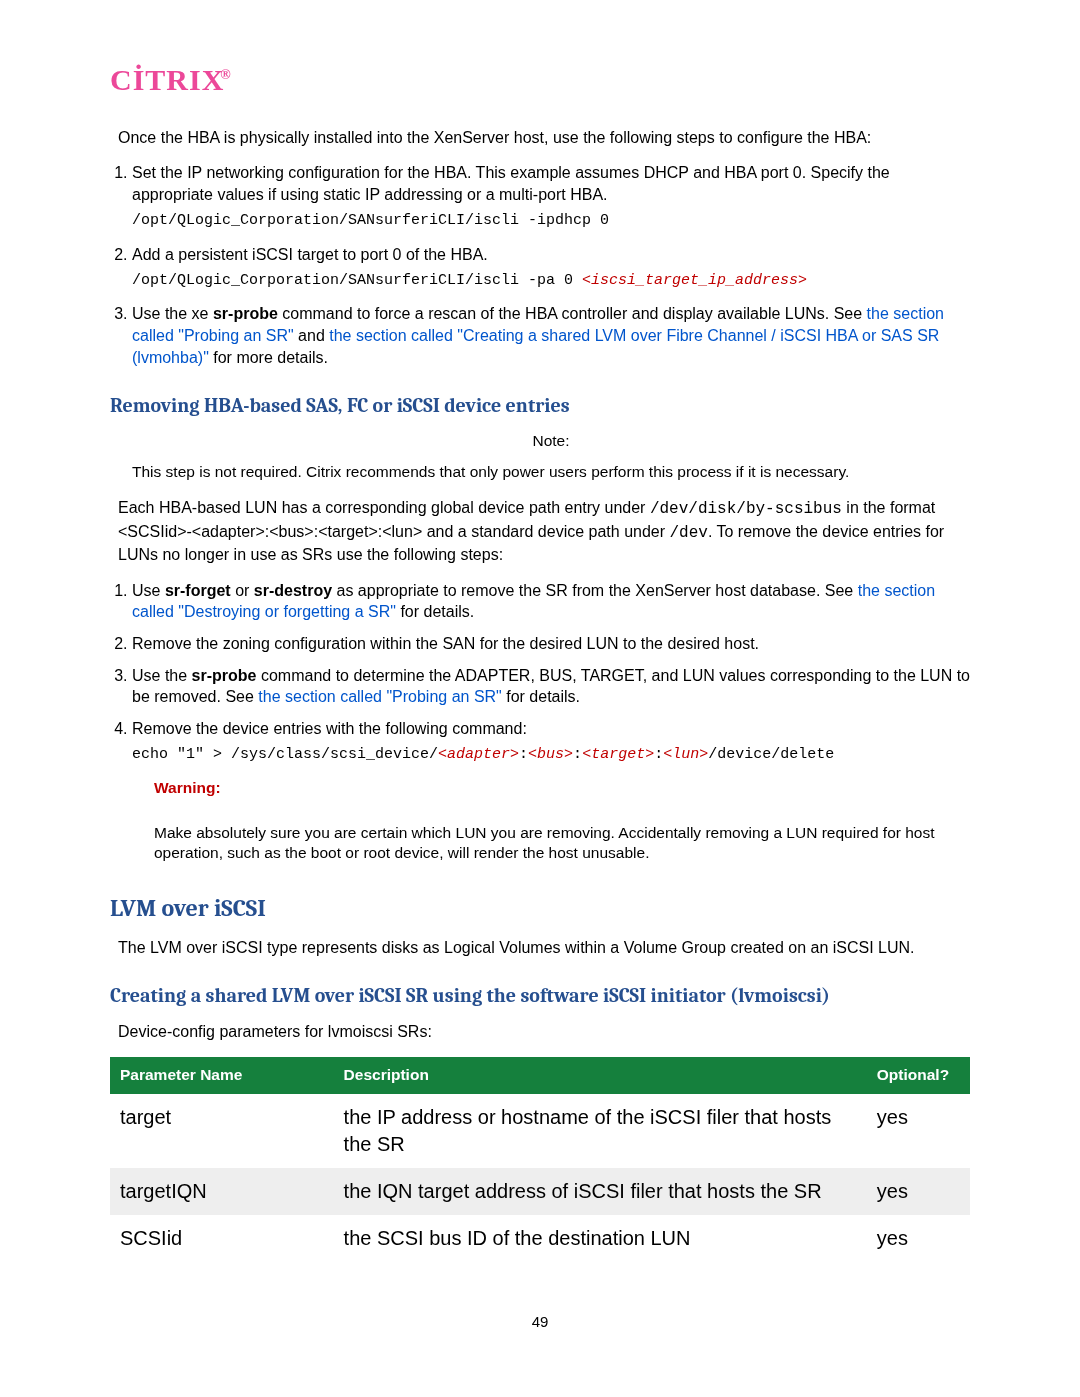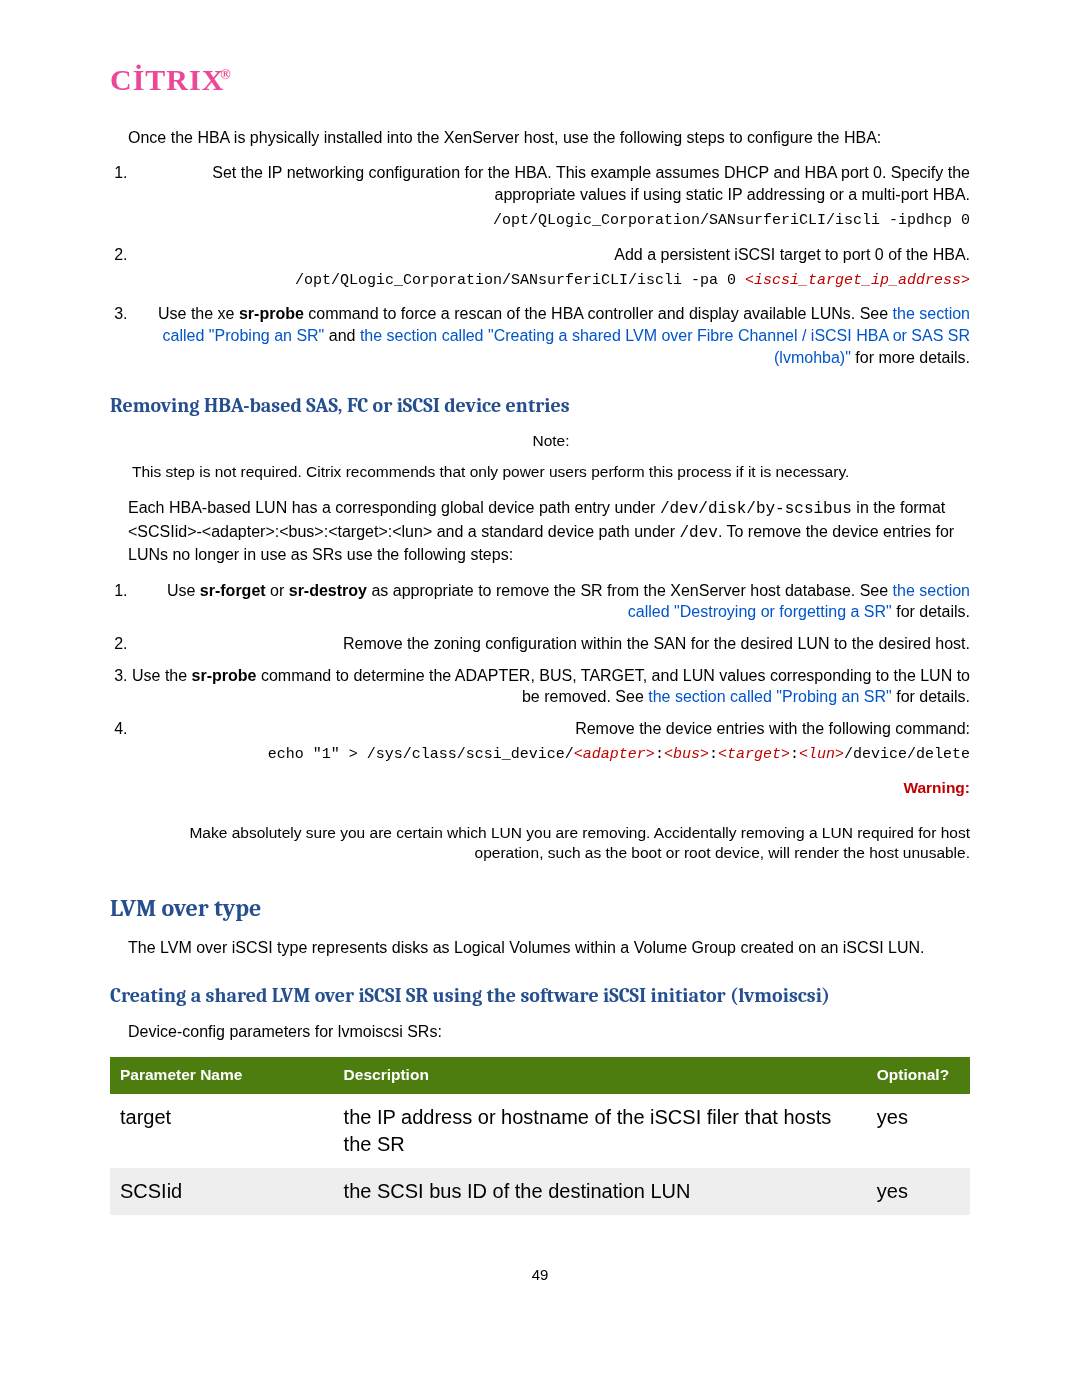--- a/index.html
+++ b/index.html
@@ -15,23 +15,23 @@
   }
   .logo {
     font-family: Georgia, 'Times New Roman', serif;
     font-weight: 900;
     font-size: 30px;
     letter-spacing: 1px;
     color: #ec4899;
     margin-bottom: 26px;
   }
   .logo .dot { font-size: 14px; vertical-align: super; margin-left: -4px;}
-  p { margin: 8px 0 14px 18px; }
+  p { margin: 8px 0 14px 8px; }
   ol { padding-left: 22px; margin: 8px 0 14px 0; }
-  ol li { margin-bottom: 10px; text-align: right; }
+  ol li { margin-bottom: 10px; }
   .code {
     font-family: "Courier New", monospace;
     font-size: 15px;
     margin: 6px 0 12px 0;
     white-space: pre;
   }
   .code-var { color: #c00000; font-style: italic; }
   .link { color: #0055cc; }
   h3 {
     font-family: Cambria, Georgia, serif;
@@ -51,21 +51,21 @@
   .note-label { margin-bottom: 10px; text-align: center; }
   .warn-block { margin: 10px 0 14px 22px; font-size: 15.5px; }
   .warn-label { color: #c00000; font-weight: 700; margin-bottom: 24px; }
   .mono { font-family: "Courier New", monospace; }
   table {
     border-collapse: collapse;
     width: 100%;
     margin-top: 12px;
   }
   th {
-    background: #4d7c0f;
+    background: #15803d;
     color: #fff;
     text-align: left;
     font-weight: 700;
     padding: 8px 10px;
     font-size: 15.5px;
   }
   td {
     padding: 10px 10px;
     font-size: 20px;
     vertical-align: top;
@@ -119,21 +119,21 @@
   <li>
     <span>Remove the device entries with the following command:</span>
     <div class="code"><span>echo "1" &gt; /sys/class/scsi_device/</span><span class="code-var">&lt;adapter&gt;</span><span>:</span><span class="code-var">&lt;bus&gt;</span><span>:</span><span class="code-var">&lt;target&gt;</span><span>:</span><span class="code-var">&lt;lun&gt;</span><span>/device/delete</span></div>
     <div class="warn-block">
       <div class="warn-label">Warning:</div>
       <div>Make absolutely sure you are certain which LUN you are removing. Accidentally removing a LUN required for host operation, such as the boot or root device, will render the host unusable.</div>
     </div>
   </li>
 </ol>
 
-<h2>LVM over type</h2>
+<h2>LVM over iSCSI</h2>
 
 <p>The LVM over iSCSI type represents disks as Logical Volumes within a Volume Group created on an iSCSI LUN.</p>
 
 <h3>Creating a shared LVM over iSCSI SR using the software iSCSI initiator (lvmoiscsi)</h3>
 
 <p>Device-config parameters for lvmoiscsi SRs:</p>
 
 <table>
   <thead>
     <tr>
@@ -142,20 +142,25 @@
       <th style="width:12%">Optional?</th>
     </tr>
   </thead>
   <tbody>
     <tr>
       <td>target</td>
       <td>the IP address or hostname of the iSCSI filer that hosts the SR</td>
       <td>yes</td>
     </tr>
     <tr>
+      <td>targetIQN</td>
+      <td>the IQN target address of iSCSI filer that hosts the SR</td>
+      <td>yes</td>
+    </tr>
+    <tr>
       <td>SCSIid</td>
       <td>the SCSI bus ID of the destination LUN</td>
       <td>yes</td>
     </tr>
   </tbody>
 </table>
 
 <div class="pagenum">49</div>
 
 </body></html>

